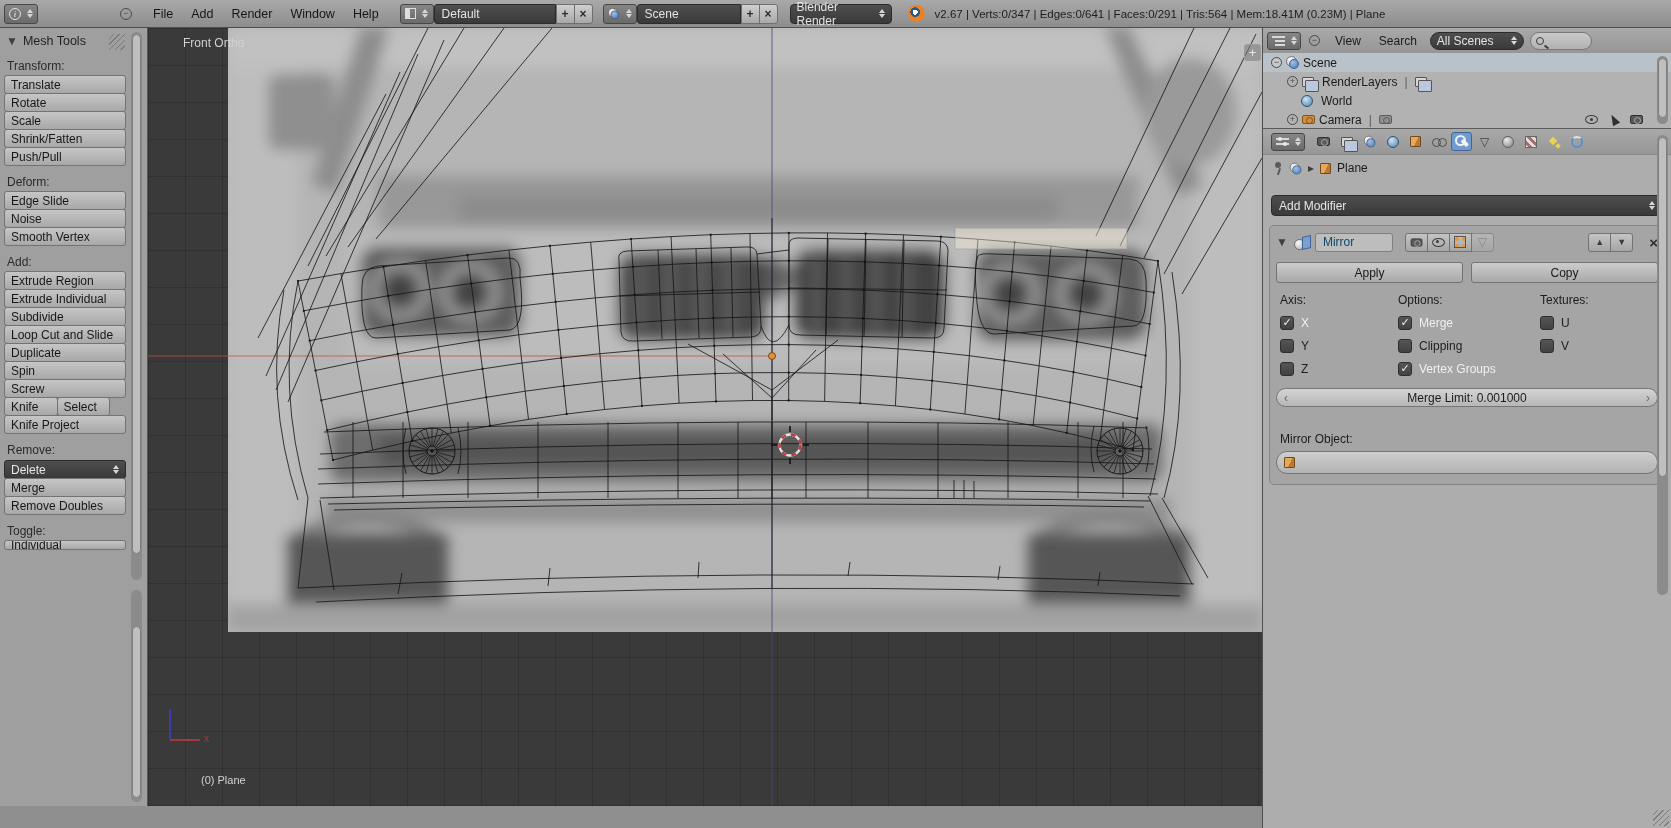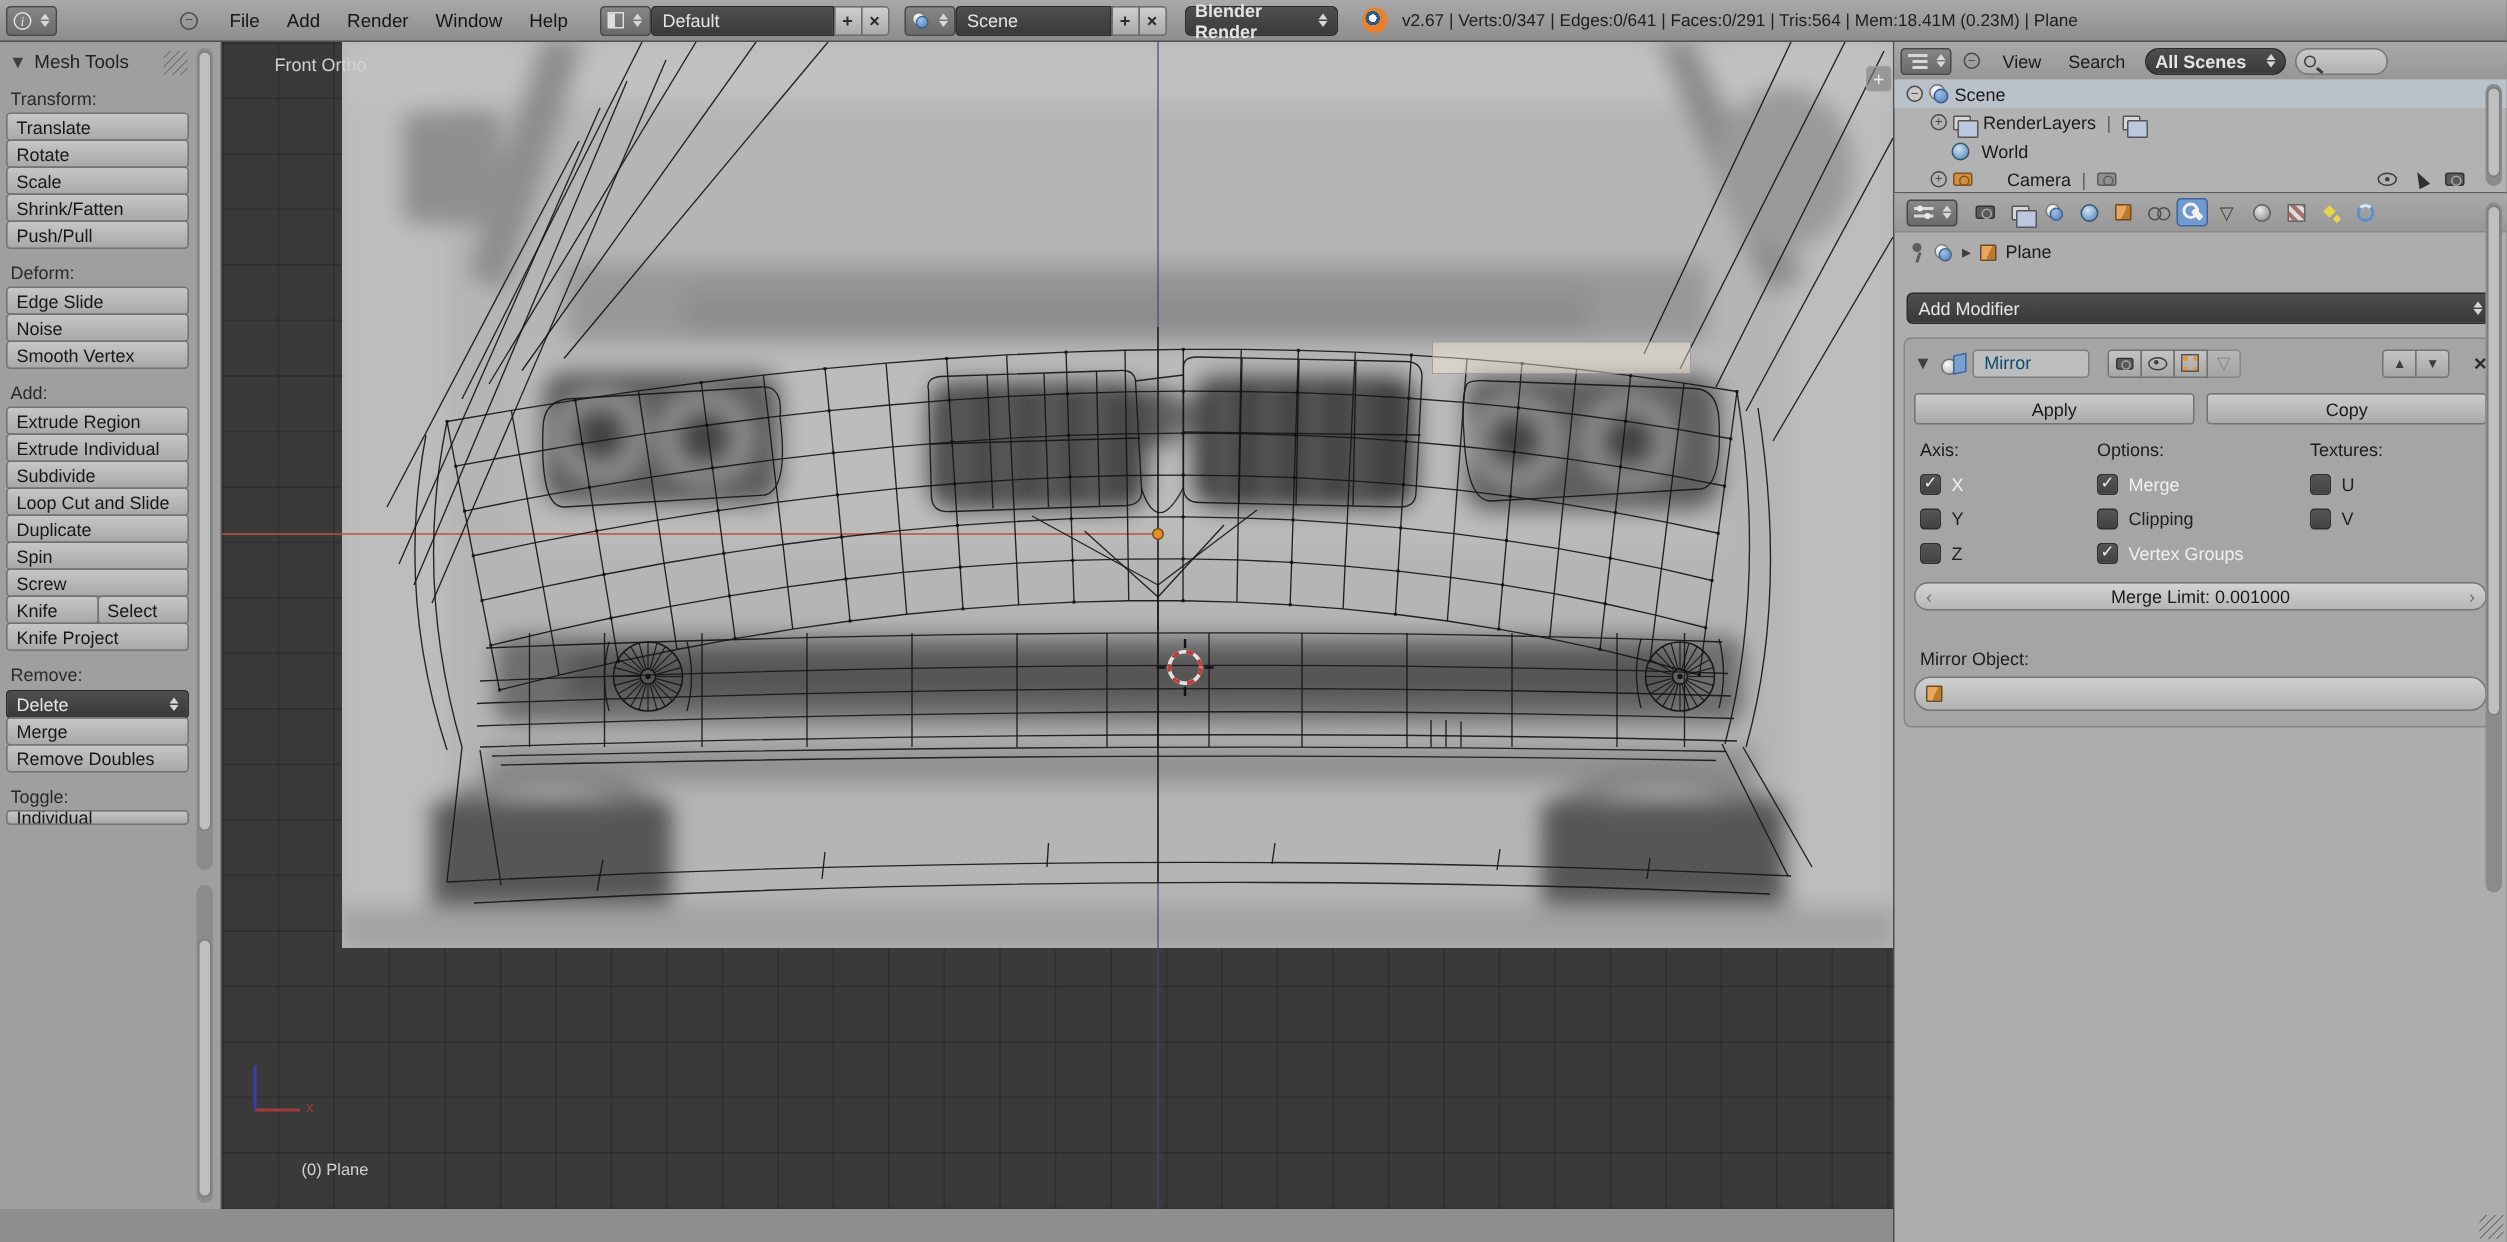--- a/index.html
+++ b/index.html
@@ -19,38 +19,38 @@
   .circ{width:12px;height:12px;border:1px solid #4a4a4a;border-radius:50%;display:flex;
       align-items:center;justify-content:center;font-size:9px;color:#4a4a4a;line-height:1;}
   .ud{display:inline-flex;flex-direction:column;gap:1px;margin-left:3px;}
   .ud i{width:0;height:0;border-left:3px solid transparent;border-right:3px solid transparent;}
   .ud i.u{border-bottom:4px solid #d8d8d8;}
   .ud i.d{border-top:4px solid #d8d8d8;}
   .ud.dk i.u{border-bottom-color:#2e2e2e;}
   .ud.dk i.d{border-top-color:#2e2e2e;}
 
   .dd{height:20px;background:linear-gradient(#4e4e4e,#3a3a3a);border:1px solid #2b2b2b;border-radius:4px;
-      color:#e4e4e4;display:flex;align-items:center;padding:0 6px;font-size:12px;font-weight:bold;}
+      color:#e4e4e4;display:flex;align-items:center;padding:0 6px;font-size:12px;}
   .sq-btn{width:19px;height:20px;background:linear-gradient(#cfcfcf,#a9a9a9);border:1px solid #6f6f6f;
       display:flex;align-items:center;justify-content:center;color:#2c2c2c;font-size:12px;font-weight:bold;}
   .sq-btn.r{border-radius:0 3px 3px 0;margin-left:-1px;}
   .field-dark{height:20px;background:linear-gradient(#4e4e4e,#3a3a3a);border:1px solid #2b2b2b;
       color:#e4e4e4;display:flex;align-items:center;padding:0 7px;font-size:12px;text-align:right;}
   .stats{font-size:11.5px;color:#1d1d1d;white-space:nowrap;}
 
   
   #toolshelf{position:absolute;left:0;top:28px;width:148px;height:778px;background:#9f9f9f;
       border-right:1px solid #565656;z-index:20;font-size:12px;color:#1c1c1c;overflow:hidden;}
   .shelf-title{display:flex;align-items:center;gap:5px;padding:6px 4px 2px 6px;font-size:12.5px;color:#222;}
   .sec-label{margin:9px 0 3px 7px;color:#2a2a2a;}
   .tbtn{width:122px;margin-left:4px;height:19px;background:linear-gradient(#c6c6c6,#a8a8a8);
       border:1px solid #737373;border-radius:3px;margin-top:-1px;display:flex;align-items:center;
       padding:0 6px;color:#171717;white-space:nowrap;overflow:hidden;}
   .tbtn:first-of-type{margin-top:0;}
-  .trow{display:flex;width:122px;margin-left:4px;margin-top:-1px;}
+  .trow{display:flex;width:106px;margin-left:4px;margin-top:-1px;}
   .trow .tbtn{margin:0;flex:1;width:auto;}
   .trow .tbtn + .tbtn{margin-left:-1px;}
   .tdd{width:122px;margin-left:4px;height:19px;background:linear-gradient(#4e4e4e,#393939);
       border:1px solid #2b2b2b;border-radius:3px;color:#e6e6e6;display:flex;align-items:center;
       padding:0 6px;justify-content:space-between;}
   .vscroll{position:absolute;right:5px;width:11px;border-radius:6px;background:#8b8b8b;}
   .vthumb{position:absolute;left:1px;width:9px;border-radius:5px;background:#bfbfbf;border:1px solid #7d7d7d;}
   #opanel{position:absolute;left:0;top:557px;width:148px;height:221px;background:#999;
       border-top:1px solid #6f6f6f;}
   .grip{position:absolute;width:16px;height:16px;
@@ -785,21 +785,21 @@
     <span class="pipe">|</span>
     <span class="ic layers"></span>
   </div>
   <div class="orow" style="padding-left:38px">
     <span class="ic globe"></span>
     <span style="margin-left:4px">World</span>
   </div>
   <div class="orow" style="padding-left:24px">
     <span class="circ" style="width:11px;height:11px">+</span>
     <span class="ic cam"></span>
-    <span style="margin-left:19px">Camera</span>
+    <span style="margin-left:0">Camera</span>
     <span class="pipe">|</span>
     <span class="ic cam gray"></span>
     <span style="margin-left:auto;display:flex;gap:12px;padding-right:28px;align-items:center">
       <span class="ic eye"></span>
       <span class="ic cursor-arrow"></span>
       <span class="ic cam dark"></span>
     </span>
   </div>
   <div class="vscroll" style="right:3px;top:28px;height:68px">
     <div class="vthumb" style="top:2px;height:60px"></div>

